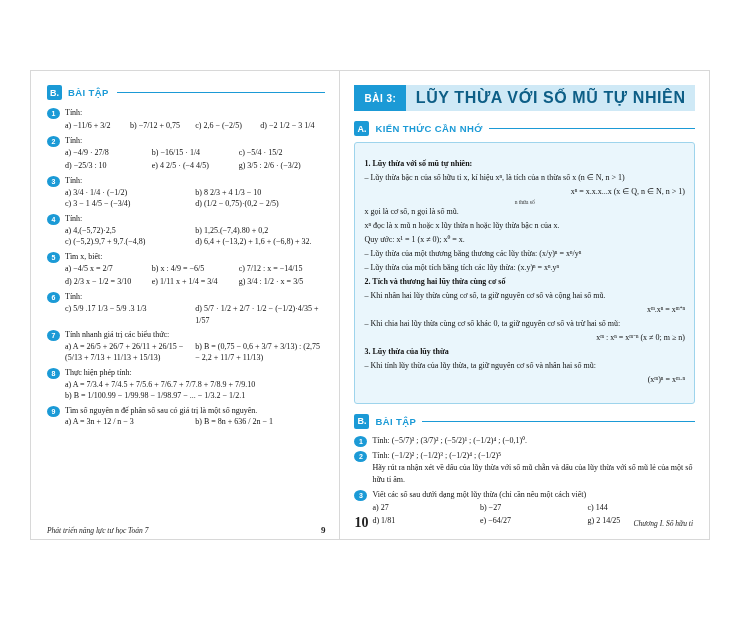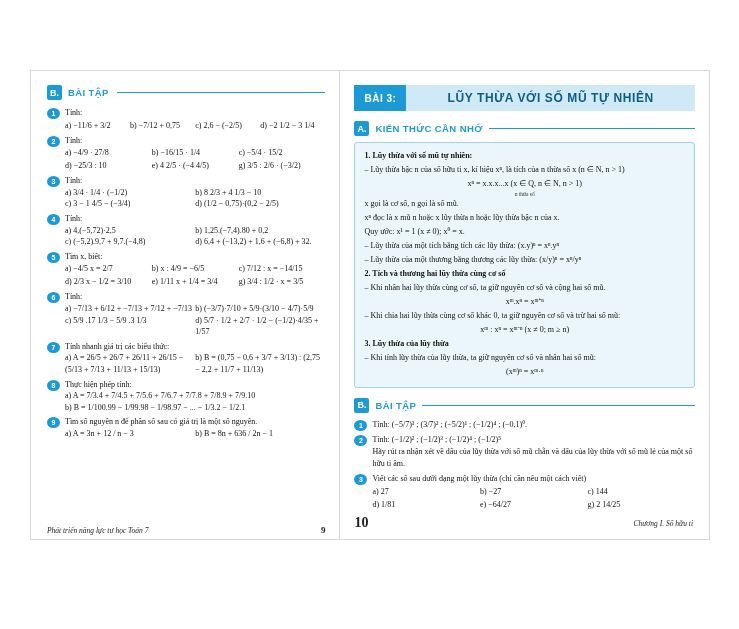--- a/index.html
+++ b/index.html
@@ -29,31 +29,31 @@
   .c2 > div{flex:1;}
   .footer{position:absolute;left:16px;right:14px;bottom:4px;display:flex;align-items:center;font-size:7.5px;font-style:italic;color:#222;}
   .footer .pg{margin-left:auto;font-style:normal;font-weight:bold;font-size:9px;}
   .footer-r{position:absolute;left:14px;right:16px;bottom:8px;display:flex;align-items:center;font-size:7.5px;font-style:italic;color:#222;}
   .footer-r .pg{margin-right:auto;font-style:normal;font-weight:bold;font-size:14px;}
 
   
   .bai-head{display:flex;align-items:stretch;height:26px;margin:14px 14px 0 14px;}
   .bai-tag{background:#1b9ad6;color:#fff;font-family:"Liberation Sans",sans-serif;font-size:10px;font-weight:bold;
     display:flex;align-items:center;padding:0 10px;letter-spacing:.5px;}
-  .bai-title{flex:1;background:#cfe9f6;color:#0d5e86;font-family:"Liberation Sans",sans-serif;font-size:12px;font-weight:bold;
+  .bai-title{flex:1;background:#cfe9f6;color:#0d5e86;font-family:"Liberation Sans",sans-serif;font-size:16px;font-weight:bold;
     display:flex;align-items:center;justify-content:center;letter-spacing:.6px;}
   .kt-head{display:flex;align-items:center;gap:6px;margin:10px 14px 0 14px;}
   .kt-badge{width:15px;height:15px;background:#1b9ad6;color:#fff;font-family:"Liberation Sans",sans-serif;font-size:9px;
     font-weight:bold;display:flex;align-items:center;justify-content:center;border-radius:2px;}
   .kt-title{font-family:"Liberation Sans",sans-serif;font-size:9.5px;font-weight:bold;color:#1b9ad6;letter-spacing:.4px;}
   .kt-rule{flex:1;height:1px;background:#1b9ad6;}
-  .kbox{margin:6px 14px 0 14px;border:1px solid #9ed4ec;background:#eaf6fc;border-radius:3px;padding:7px 9px;font-size:8px;line-height:1.5;}
+  .kbox{margin:6px 14px 0 14px;border:1px solid #9ed4ec;background:#eaf6fc;border-radius:3px;padding:15px 9px;font-size:8px;line-height:1.5;}
   .kbox h4{margin:0 0 2px 0;font-size:8px;font-weight:bold;}
   .kbox p{margin:0 0 2px 0;}
-  .center{text-align:center;}
+  .center{text-align:right;}
   .underbrace{font-size:5.5px;color:#333;display:block;text-align:center;line-height:1;}
   .btlist{margin:6px 14px 0 14px;}
   .bt-ex{display:flex;align-items:flex-start;margin-bottom:3px;}
   .bt-body{margin-left:5px;font-size:8px;line-height:1.5;flex:1;}
 </style>
 </head>
 <body>
 
 <div class="page-wrap">
   <div class="spread">
@@ -142,24 +142,20 @@
               <div>e) 1/11 x + 1/4 = 3/4</div>
               <div>g) 3/4 : 1/2 · x = 3/5</div>
             </div>
           </div>
         </div>
 
         <div class="ex">
           <div class="num">6</div>
           <div class="ex-body">
             <div class="lead">Tính:</div>
-            <div class="c2">
-              <div>a) −7/13 + 6/12 + −7/13 + 7/12 + −7/13</div>
-              <div>b) (−3/7)·7/10 + 5/9·(3/10 − 4/7)·5/9</div>
-            </div>
             <div class="c2">
               <div>c) 5/9 .17 1/3 − 5/9 .3 1/3</div>
               <div>d) 5/7 · 1/2 + 2/7 · 1/2 − (−1/2)·4/35 + 1/57</div>
             </div>
           </div>
         </div>
 
         <div class="ex">
           <div class="num">7</div>
           <div class="ex-body">
@@ -215,22 +211,22 @@
       </div>
 
       <div class="kbox">
         <h4>1. Lũy thừa với số mũ tự nhiên:</h4>
         <p>– Lũy thừa bậc n của số hữu tỉ x, kí hiệu xⁿ, là tích của n thừa số x (n ∈ N, n &gt; 1)</p>
         <p class="center">xⁿ = x.x.x...x  (x ∈ Q, n ∈ N, n &gt; 1)</p>
         <span class="underbrace">n thừa số</span>
         <p>x gọi là cơ số, n gọi là số mũ.</p>
         <p>xⁿ đọc là x mũ n hoặc x lũy thừa n hoặc lũy thừa bậc n của x.</p>
         <p>Quy ước: x¹ = 1 (x ≠ 0); x⁰ = x.</p>
+        <p>– Lũy thừa của một thương bằng thương các lũy thừa: (x/y)ⁿ = xⁿ/yⁿ</p>
         <p>– Lũy thừa của một tích bằng tích các lũy thừa: (x.y)ⁿ = xⁿ.yⁿ</p>
-        <p>– Lũy thừa của một thương bằng thương các lũy thừa: (x/y)ⁿ = xⁿ/yⁿ</p>
 
         <h4>2. Tích và thương hai lũy thừa cùng cơ số</h4>
         <p>– Khi nhân hai lũy thừa cùng cơ số, ta giữ nguyên cơ số và cộng hai số mũ.</p>
         <p class="center">xᵐ.xⁿ = xᵐ⁺ⁿ</p>
         <p>– Khi chia hai lũy thừa cùng cơ số khác 0, ta giữ nguyên cơ số và trừ hai số mũ:</p>
         <p class="center">xᵐ : xⁿ = xᵐ⁻ⁿ (x ≠ 0; m ≥ n)</p>
 
         <h4>3. Lũy thừa của lũy thừa</h4>
         <p>– Khi tính lũy thừa của lũy thừa, ta giữ nguyên cơ số và nhân hai số mũ:</p>
         <p class="center">(xᵐ)ⁿ = xᵐ·ⁿ</p>

